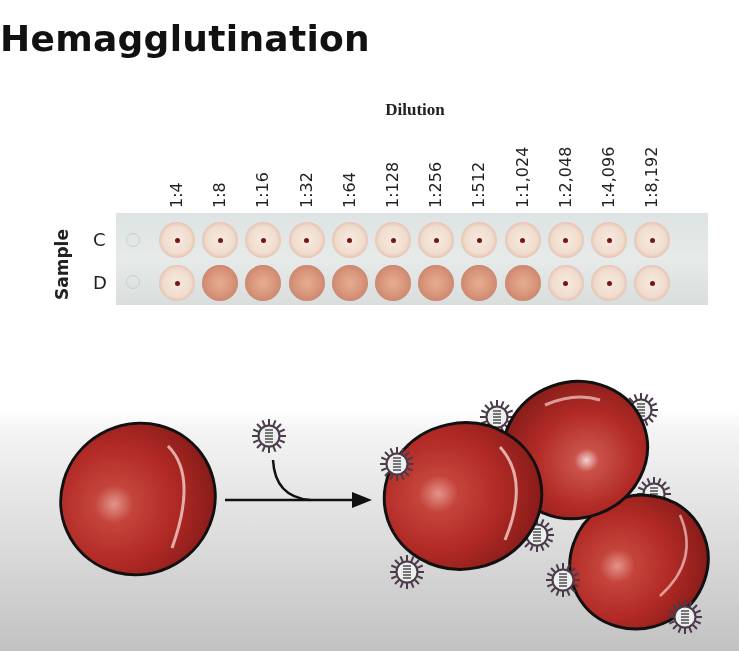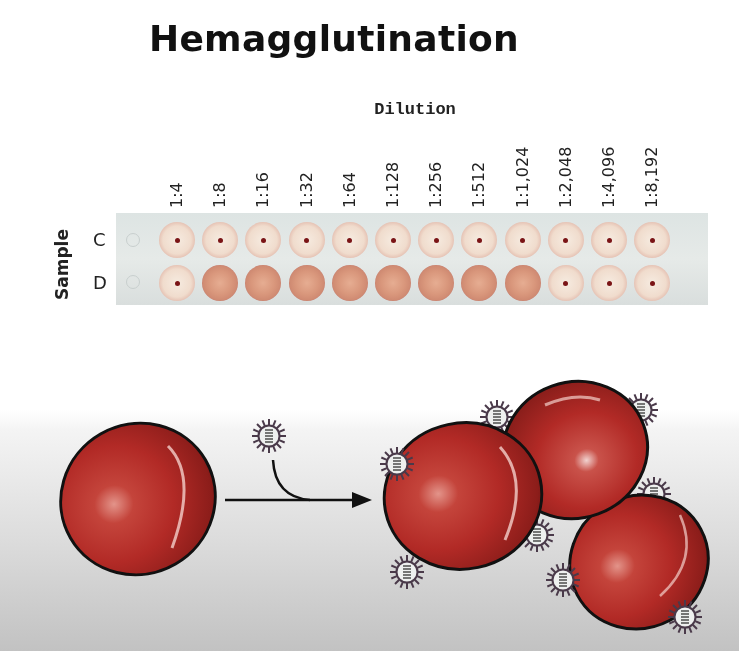--- a/index.html
+++ b/index.html
@@ -2,27 +2,27 @@
 <html><head>
 <meta charset="utf-8">
 <style>
   html, body { margin: 0; padding: 0; }
   body {
     width: 739px; height: 651px; position: relative; overflow: hidden;
     background: linear-gradient(to bottom, #ffffff 0px, #ffffff 410px, #f4f4f4 430px, #dcdcdc 540px, #c2c2c2 651px);
     font-family: "Liberation Sans", sans-serif;
   }
   .title {
-    position: absolute; left: 0; width: 668px; top: 18px; text-align: center;
+    position: absolute; left: 0; width: 668px; top: 18px; text-align: left;
     font-family: "DejaVu Sans", sans-serif; font-weight: bold; font-size: 36px; color: #111;
     letter-spacing: 0.3px;
   }
   .dil-title {
     position: absolute; left: 330px; width: 170px; top: 100px; text-align: center;
-    font-family: Liberation Mono, monospace; font-weight: bold; font-size: 17px; color: #222;
+    font-family: Liberation Serif, serif; font-weight: bold; font-size: 17px; color: #222;
   }
   .dil-label {
     position: absolute; top: 208px;
     transform-origin: 0 0; transform: rotate(-90deg);
     font-family: "DejaVu Sans", sans-serif; font-size: 16px; color: #222; white-space: nowrap;
     line-height: 18px;
   }
   .sample-label {
     position: absolute; left: 52px; top: 300px;
     transform-origin: 0 0; transform: rotate(-90deg);

